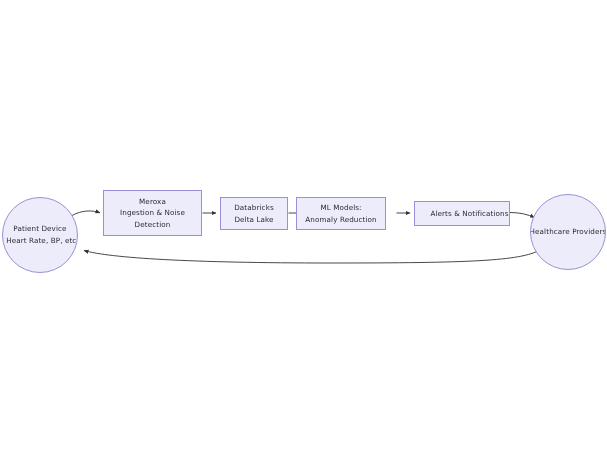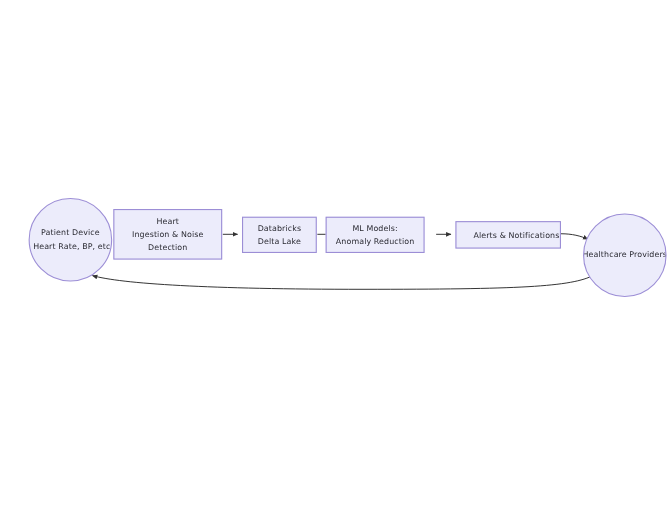--- a/index.html
+++ b/index.html
@@ -68,27 +68,27 @@
 
     <path d="M 288.5,213 L 302,213" fill="none" stroke="#333333" stroke-width="0.9" marker-end="url(#arrowhead)"></path>
 
     <path d="M 396.5,213 L 410,213" fill="none" stroke="#333333" stroke-width="0.9" marker-end="url(#arrowhead)"></path>
 
     <path d="M 510,212.5 C 520,212.5 528,214.5 534.5,217.5" fill="none" stroke="#333333" stroke-width="0.9" marker-end="url(#arrowhead)"></path>
 
     <path d="M 540,250 C 520,261 470,263 330,263 C 190,263 110,258 84,250.5" fill="none" stroke="#333333" stroke-width="0.9" marker-end="url(#arrowhead)"></path>
   </svg>
 
-  <div class="node circle" style="left:2px; top:180px; width:76px; height:76px;margin-left:24px;">
+  <div class="node circle" style="left:2px; top:197px; width:76px; height:76px;">
     <span class="line">Patient Device</span>
     <span class="line">: Heart Rate, BP, etc.</span>
   </div>
 
   <div class="node rect" style="left:103px; top:190px; width:99px; height:46px;">
-    <span class="line">Heart</span>
+    <span class="line">Meroxa</span>
     <span class="line">Ingestion &amp; Noise</span>
     <span class="line">Detection</span>
   </div>
 
   <div class="node rect" style="left:220px; top:197px; width:68px; height:33px;">
     <span class="line">Databricks</span>
     <span class="line">Delta Lake</span>
   </div>
 
   <div class="node rect" style="left:296px; top:197px; width:90px; height:33px;">

